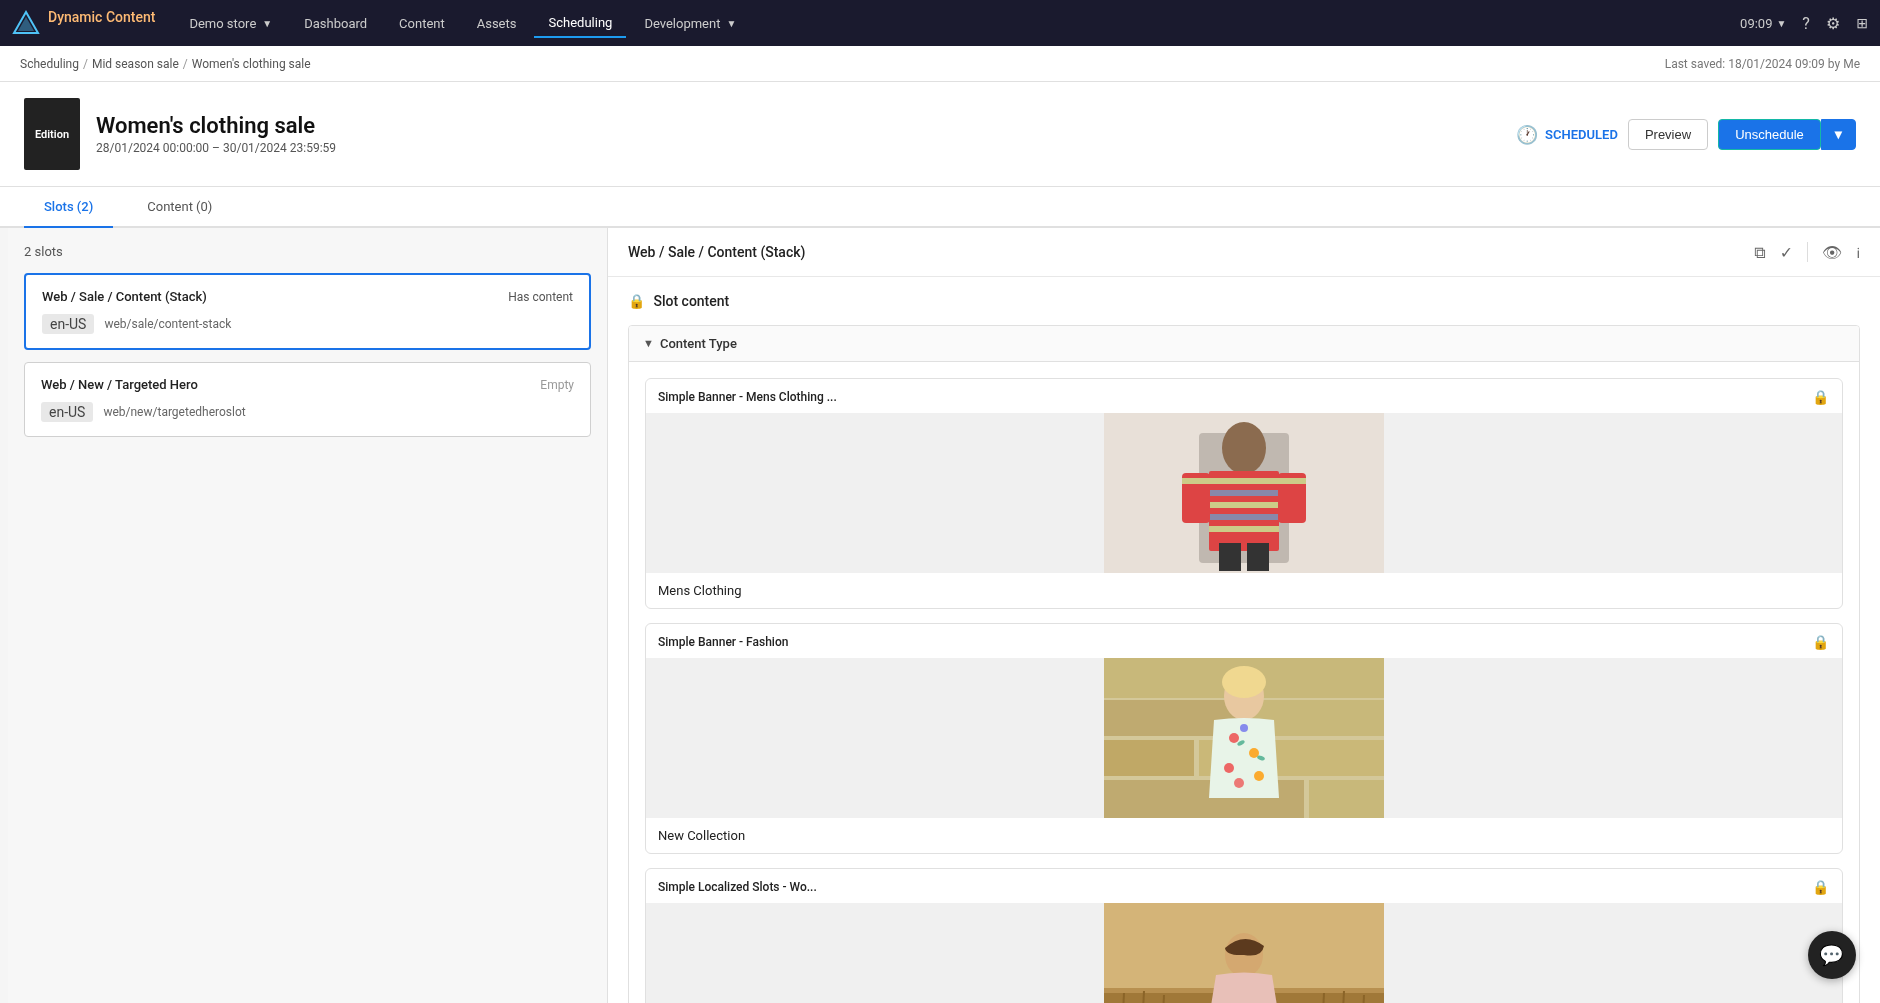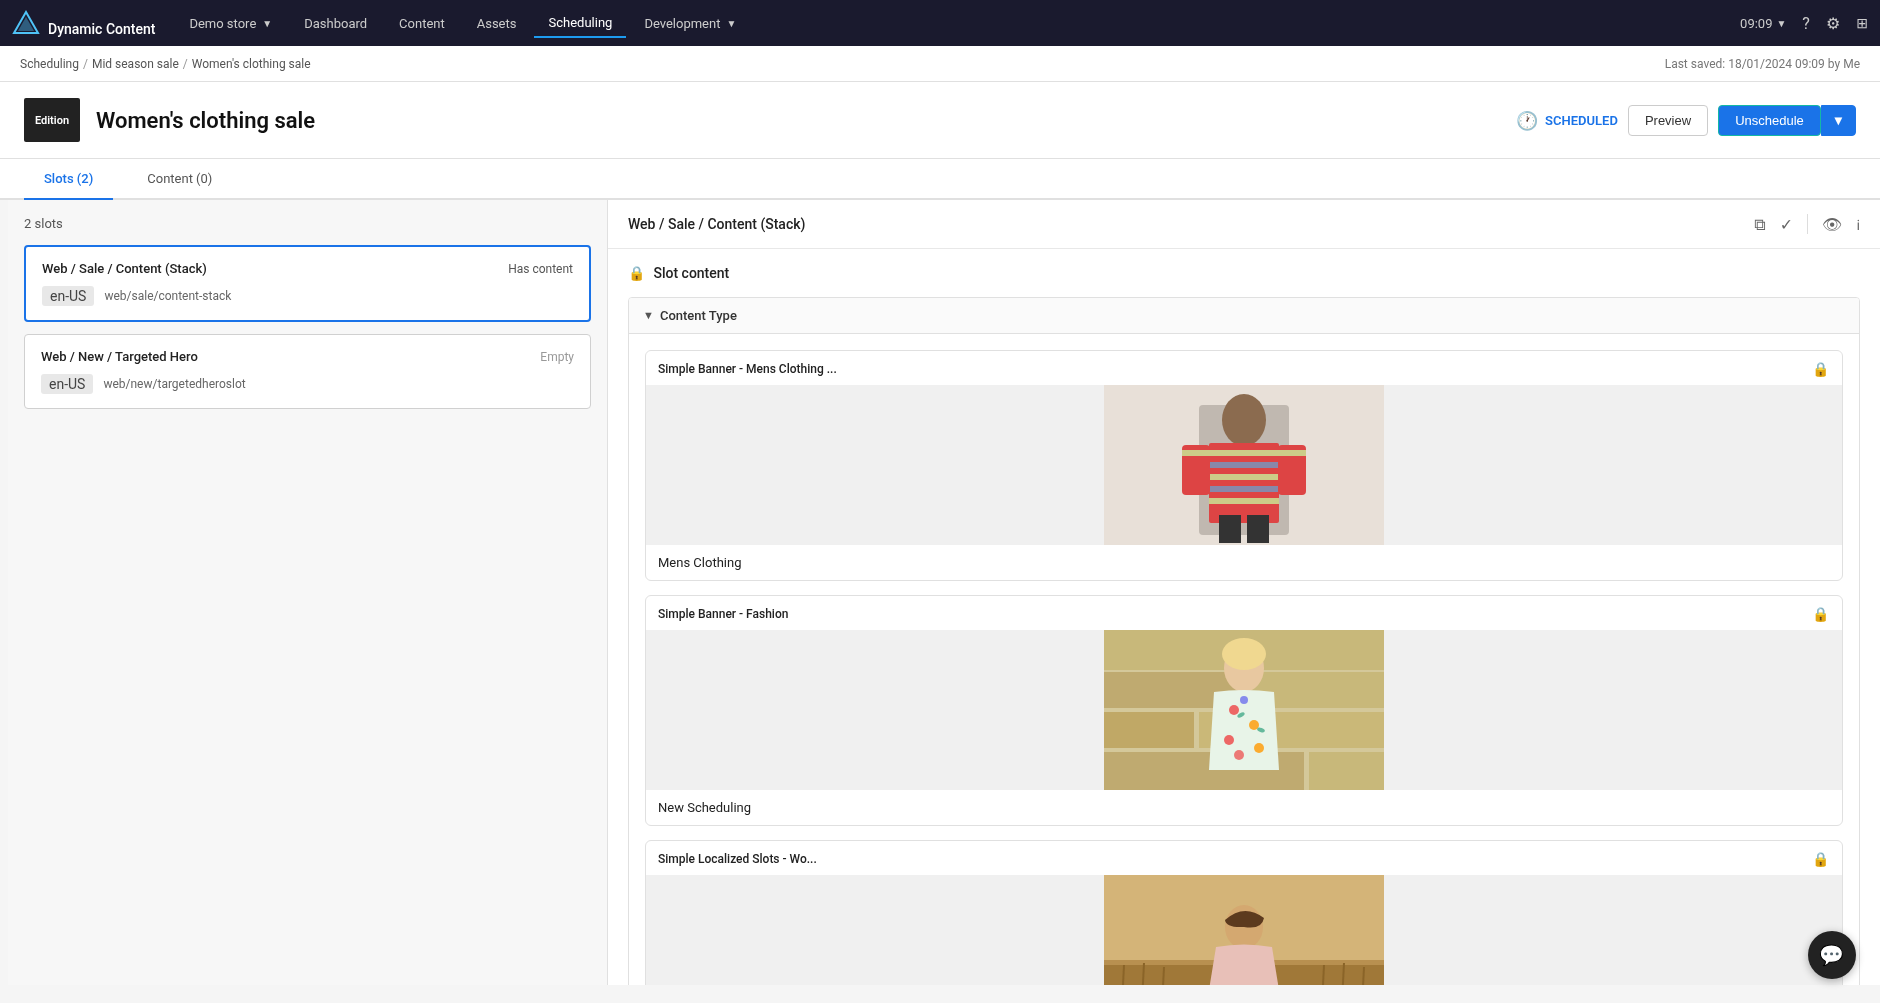--- a/index.html
+++ b/index.html
@@ -3,21 +3,21 @@
   <meta charset="utf-8">
   <style>
     * { box-sizing: border-box; margin: 0; padding: 0; }
     body { font-family: -apple-system, BlinkMacSystemFont, 'Segoe UI', Roboto, sans-serif; background: #f5f5f5; color: #222; font-size: 13px; }
 
     
     .top-nav {
       display: flex; align-items: center; background: #1a1a2e; color: #ccc;
       height: 46px; padding: 0 12px; gap: 4px;
     }
-    .top-nav .logo { display: flex; align-items: flex-end; gap: 8px; color: #ffffff; font-size: 14px; font-weight: 500; margin-right: 16px; }
+    .top-nav .logo { display: flex; align-items: flex-start; gap: 8px; color: #fdba74; font-size: 14px; font-weight: 500; margin-right: 16px; }
     .top-nav .logo-icon { width: 28px; height: 28px; }
     .nav-item {
       padding: 0 14px; height: 30px; display: flex; align-items: center; gap: 4px;
       color: #ccc; cursor: pointer; font-size: 13px; position: relative; white-space: nowrap;
     }
     .nav-item.active { color: #fff; border-bottom: 2px solid #1d9bf0; }
     .nav-item .chevron { font-size: 10px; margin-left: 2px; }
     .nav-right { margin-left: auto; display: flex; align-items: center; gap: 16px; color: #ccc; }
     .nav-time { font-size: 13px; color: #ccc; display: flex; align-items: center; gap: 4px; }
     .nav-icon { cursor: pointer; font-size: 16px; }
@@ -32,21 +32,21 @@
     .breadcrumb a { color: #555; text-decoration: none; }
     .breadcrumb .sep { color: #999; }
     .last-saved { font-size: 12px; color: #777; }
 
     
     .page-header {
       background: #fff; border-bottom: 1px solid #e0e0e0;
       padding: 16px 24px; display: flex; align-items: center; gap: 16px;
     }
     .edition-badge {
-      width: 56px; height: 44px; background: #222; color: #fff;
+      width: 56px; height: 72px; background: #222; color: #fff;
       display: flex; align-items: center; justify-content: center;
       font-size: 11px; font-weight: 600; border-radius: 2px; flex-shrink: 0;
     }
     .page-title-block { flex: 1; }
     .page-title { font-size: 22px; font-weight: 600; color: #111; }
     .page-dates { font-size: 12px; color: #555; margin-top: 3px; }
     .header-actions { display: flex; align-items: center; gap: 10px; margin-left: auto; }
     .scheduled-badge {
       display: flex; align-items: center; gap: 6px;
       color: #1a73e8; font-size: 13px; font-weight: 600;
@@ -214,20 +214,21 @@
   </div>
   <span class="last-saved">Last saved: 18/01/2024 09:09 by Me</span>
 </div>
 
 <div class="page-header">
   <div class="edition-badge">
     <span>Edition</span>
   </div>
   <div class="page-title-block">
     <div class="page-title">Women's clothing sale</div>
+    <div class="page-dates">28/01/2024 00:00:00 – 30/01/2024 23:59:59</div>
   </div>
   <div class="header-actions">
     <div class="scheduled-badge">
       <span class="scheduled-icon">🕐</span>
       <span>SCHEDULED</span>
     </div>
     <button class="btn">Preview</button>
     <div style="display:flex">
       <button class="btn btn-primary">Unschedule</button>
       <button class="btn-dropdown">▼</button>
@@ -354,21 +355,21 @@
                 <circle cx="150" cy="95" r="5" fill="#f90" opacity="0.8"></circle>
                 <circle cx="125" cy="110" r="5" fill="#e44" opacity="0.8"></circle>
                 <circle cx="155" cy="118" r="5" fill="#f90" opacity="0.8"></circle>
                 <circle cx="140" cy="70" r="4" fill="#44e" opacity="0.6"></circle>
                 <circle cx="135" cy="125" r="5" fill="#e44" opacity="0.7"></circle>
 
                 <ellipse cx="137" cy="85" rx="4" ry="2" fill="#4a8" opacity="0.8" transform="rotate(-30 137 85)"></ellipse>
                 <ellipse cx="157" cy="100" rx="4" ry="2" fill="#4a8" opacity="0.8" transform="rotate(20 157 100)"></ellipse>
               </svg>
             </div>
-            <div class="card-footer">New Scheduling</div>
+            <div class="card-footer">New Collection</div>
           </div>
 
           <div class="content-card">
             <div class="card-header">
               <span class="card-title">Simple Localized Slots - Wo...</span>
               <span class="card-lock">🔒</span>
             </div>
             <div class="card-image">
               <svg viewBox="0 0 280 160" xmlns="http://www.w3.org/2000/svg">
 

